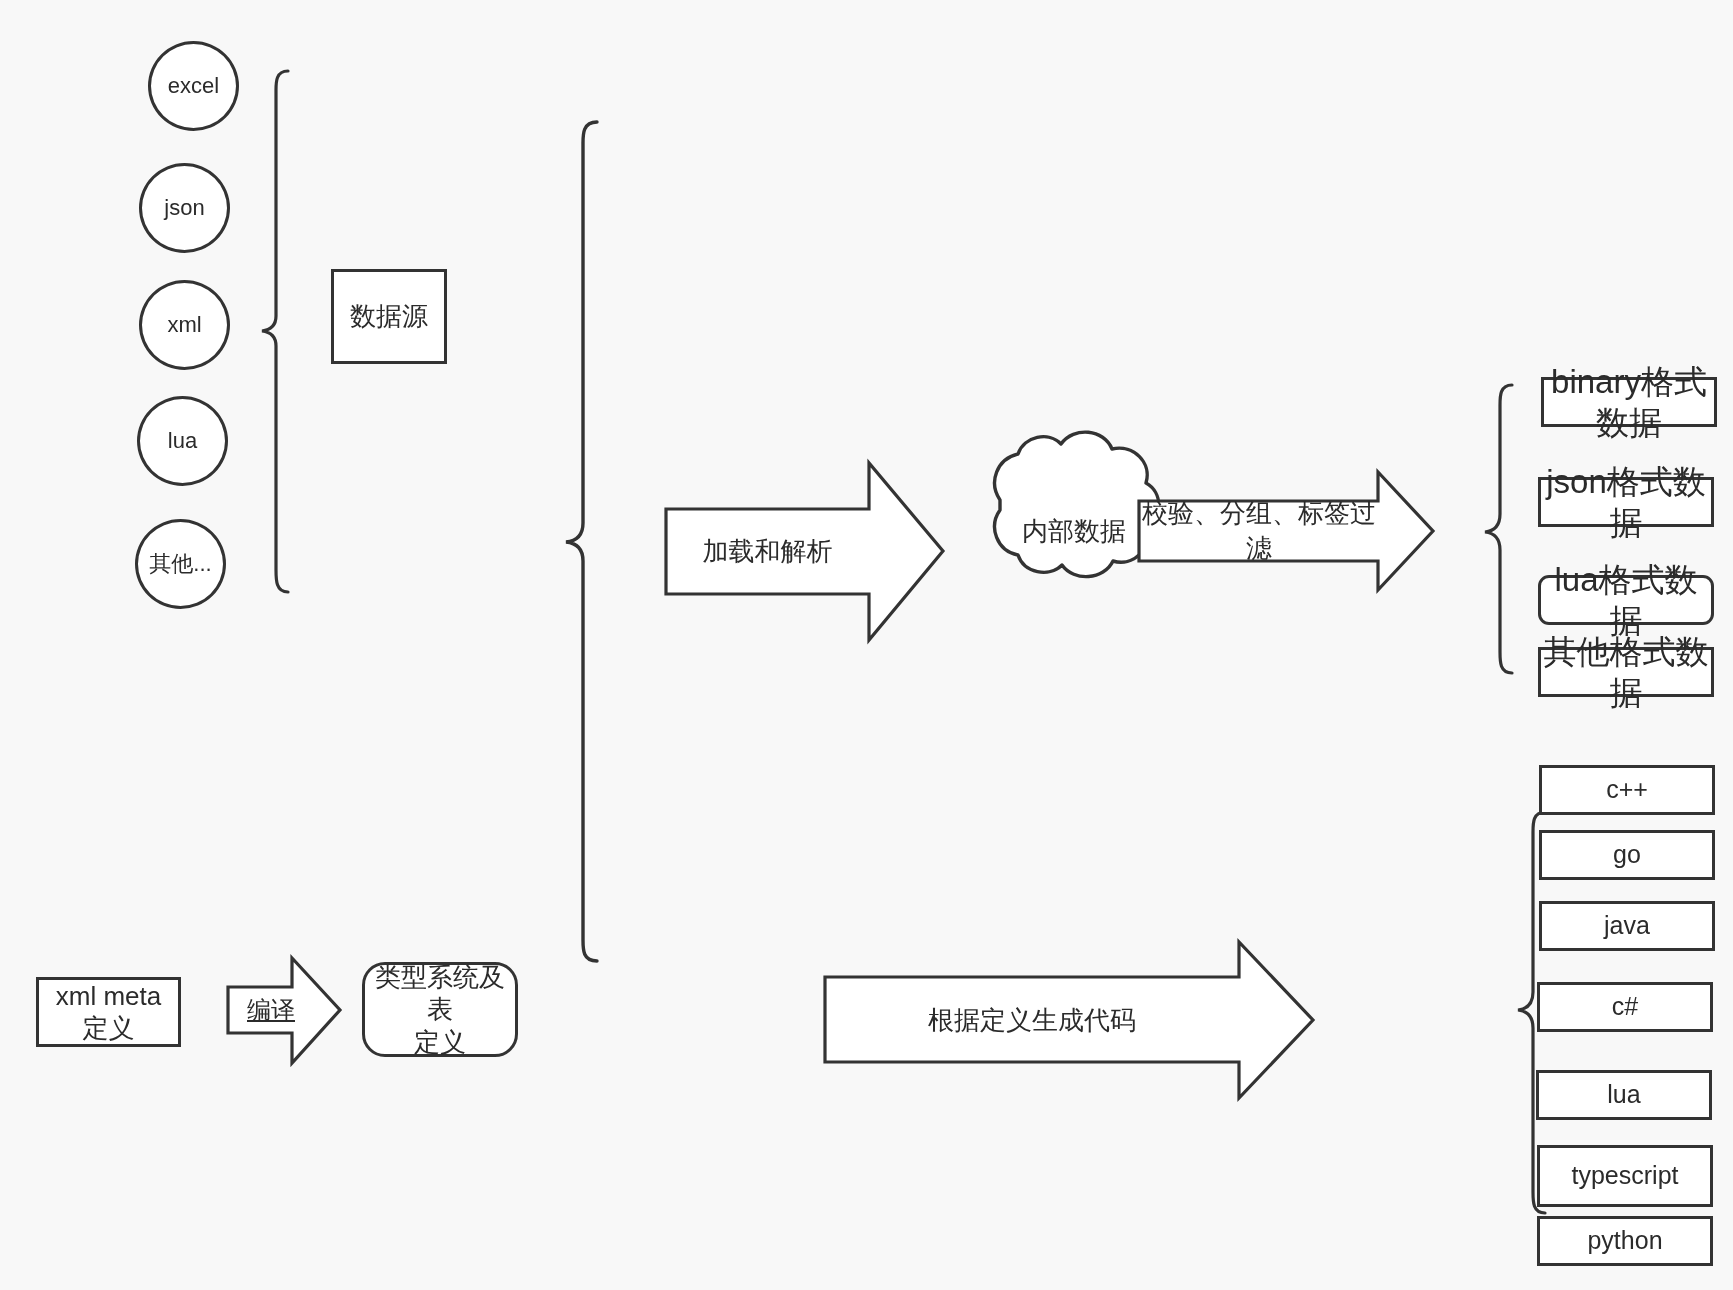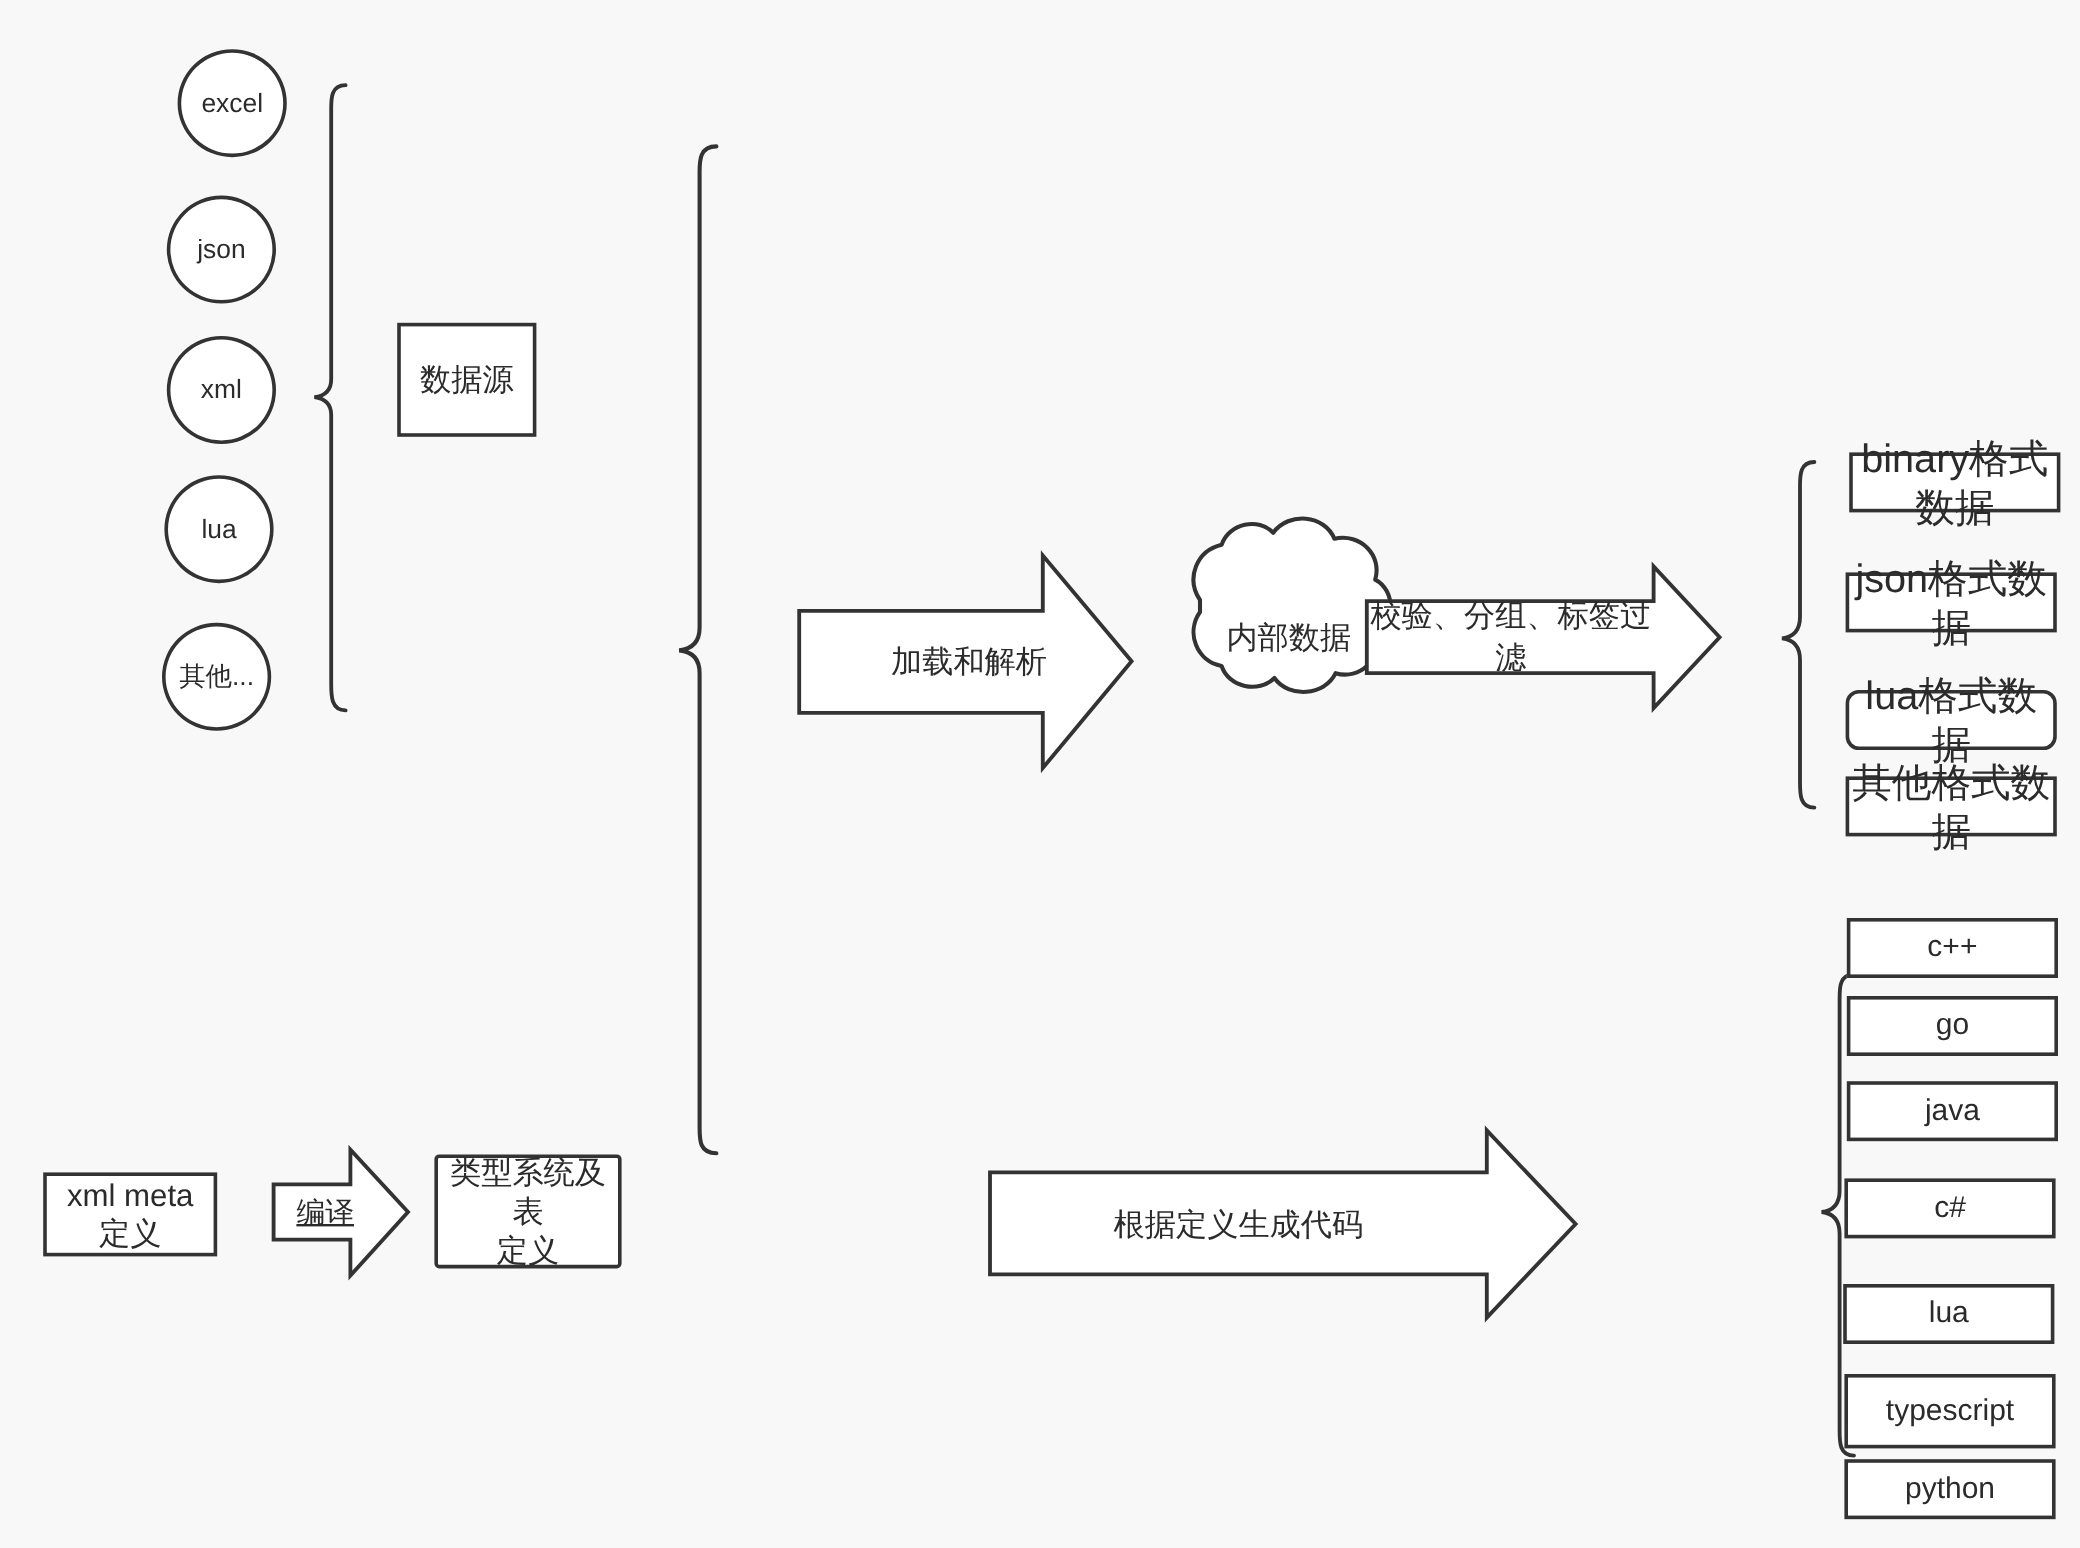--- a/index.html
+++ b/index.html
@@ -29,21 +29,21 @@
     border: 3px solid #333333;
     line-height: 1.25;
   }
   .ellipse {
     border-radius: 50%;
   }
   .rect {
     border-radius: 0;
   }
   .rounded {
-    border-radius: 4px;
+    border-radius: 23px;
   }
   .arrow-label {
     position: absolute;
     display: flex;
     align-items: center;
     justify-content: center;
     color: #2b2b2b;
     pointer-events: none;
     text-align: center;
   }
@@ -168,21 +168,21 @@
 
   <div class="node rect box-label-cn" style="left:36px; top:977px; width:145px; height:70px; white-space:pre-line; padding:0 8px;">
     <span>xml meta定义</span>
   </div>
 
   <div class="node rounded box-label-cn" style="left:362px; top:962px; width:156px; height:95px; white-space:pre-line;">
     <span>类型系统及表
 定义</span>
   </div>
 
-  <div class="arrow-label arrow-text-lg" style="left:666px; top:529px; width:203px; height:44px;padding-left:40px;">
+  <div class="arrow-label arrow-text-lg" style="left:666px; top:529px; width:203px; height:44px;">
     <span>加载和解析</span>
   </div>
 
   <div class="arrow-label arrow-text-lg" style="left:1000px; top:509px; width:148px; height:44px;">
     <span>内部数据</span>
   </div>
 
   <div class="arrow-label arrow-text-lg" style="left:1139px; top:509px; width:240px; height:44px;">
     <span>校验、分组、标签过滤</span>
   </div>

